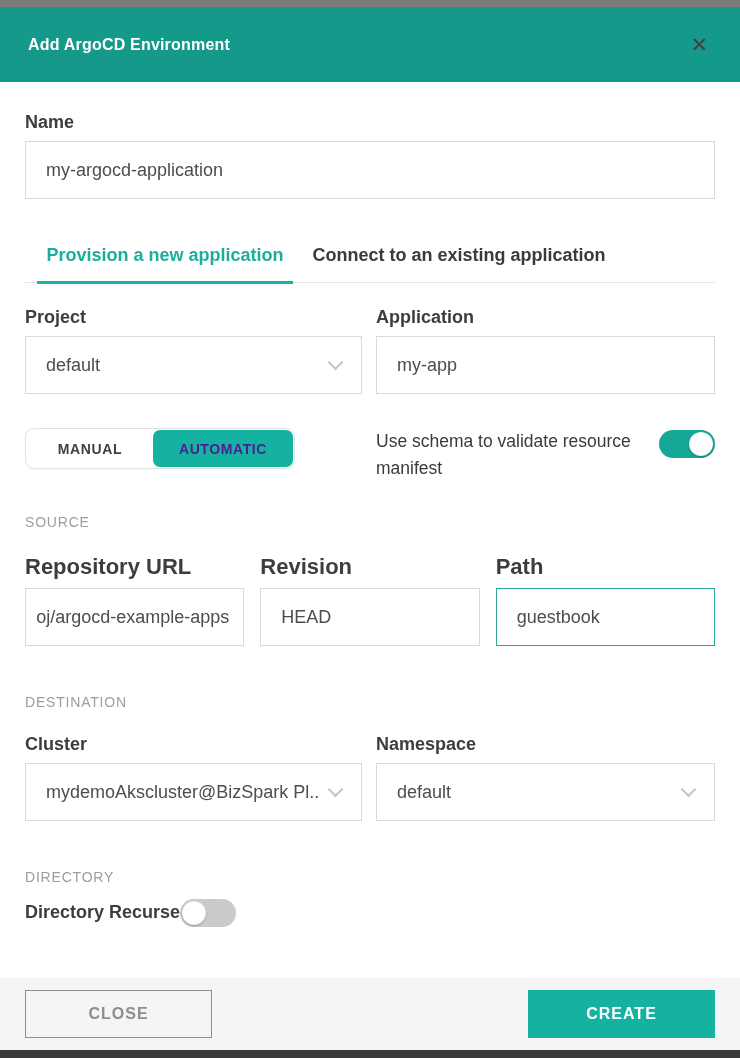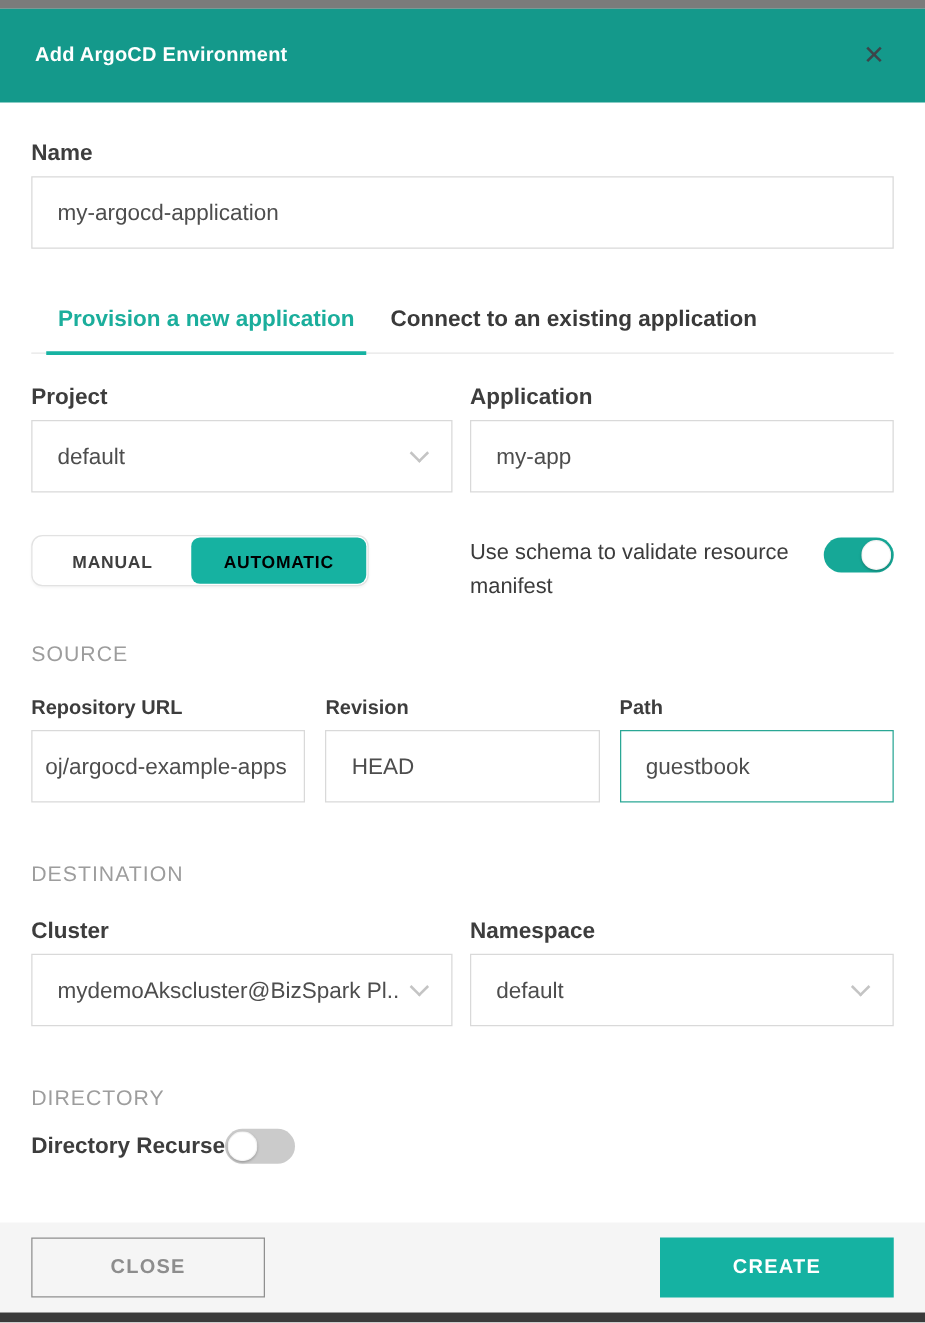--- a/index.html
+++ b/index.html
@@ -65,47 +65,47 @@
 
   .segmented {
     width: 270px; height: 41px; border: 1px solid #e2e2e2; border-radius: 9px;
     background: #fff; display: flex; padding: 1px; box-shadow: 0 1px 2px rgba(0,0,0,0.04);
   }
   .segment {
     flex: 1; display: flex; align-items: center; justify-content: center;
     font-size: 14px; font-weight: 700; letter-spacing: 0.6px; color: #3f3f3f; cursor: pointer;
     border-radius: 7px;
   }
-  .segment.active { background: #16b2a1; color: #000000; width: 140px; flex: 0 0 140px; }
+  .segment.active { background: #16b2a1; color: #4c1d95; width: 140px; flex: 0 0 140px; }
 
   .schema-label { font-size: 17.5px; font-weight: 400; color: #3b3b3b; width: 272px; line-height: 1.55; }
 
   .toggle {
     width: 56px; height: 28px; border-radius: 14px; background: #cbcbcb;
     position: relative; cursor: pointer; flex: 0 0 auto; margin-top: 2px;
   }
   .toggle .knob {
     width: 24px; height: 24px; border-radius: 50%; background: #fff;
     position: absolute; top: 2px; left: 2px; box-shadow: 0 1px 2px rgba(0,0,0,0.25);
     border: 1px solid rgba(0,0,0,0.05);
   }
   .toggle.on { background: #16a897; }
   .toggle.on .knob { left: auto; right: 2px; }
 
   .section-heading {
-    font-size: 17px; font-weight: 400; color: #9d9d9d; letter-spacing: 0.8px;
+    font-size: 14px; font-weight: 400; color: #9d9d9d; letter-spacing: 0.8px;
     text-transform: uppercase;
   }
   .heading-source { margin-top: 32px; }
   .heading-destination { margin-top: 48px; }
   .heading-directory { margin-top: 48px; }
 
   .three-col { gap: 16px; margin-top: 24px; }
   .three-col .col { flex: 1 1 0; min-width: 0; }
-  .three-col label.field-label { font-size: 16px; }
+  .three-col label.field-label { font-size: 22px; }
   input.repo-input { text-align: right; padding: 0 14px 0 4px; }
   input.path-input { border: 1.5px solid #2aa795; }
 
   .recurse-row { margin-top: 12px; align-items: center; }
   .recurse-row .bold-label { margin-bottom: 0; }
 
   footer {
     flex: 0 0 auto; height: 72px; background: #f5f5f5;
     display: flex; align-items: center; justify-content: space-between; padding: 0 25px;
   }

